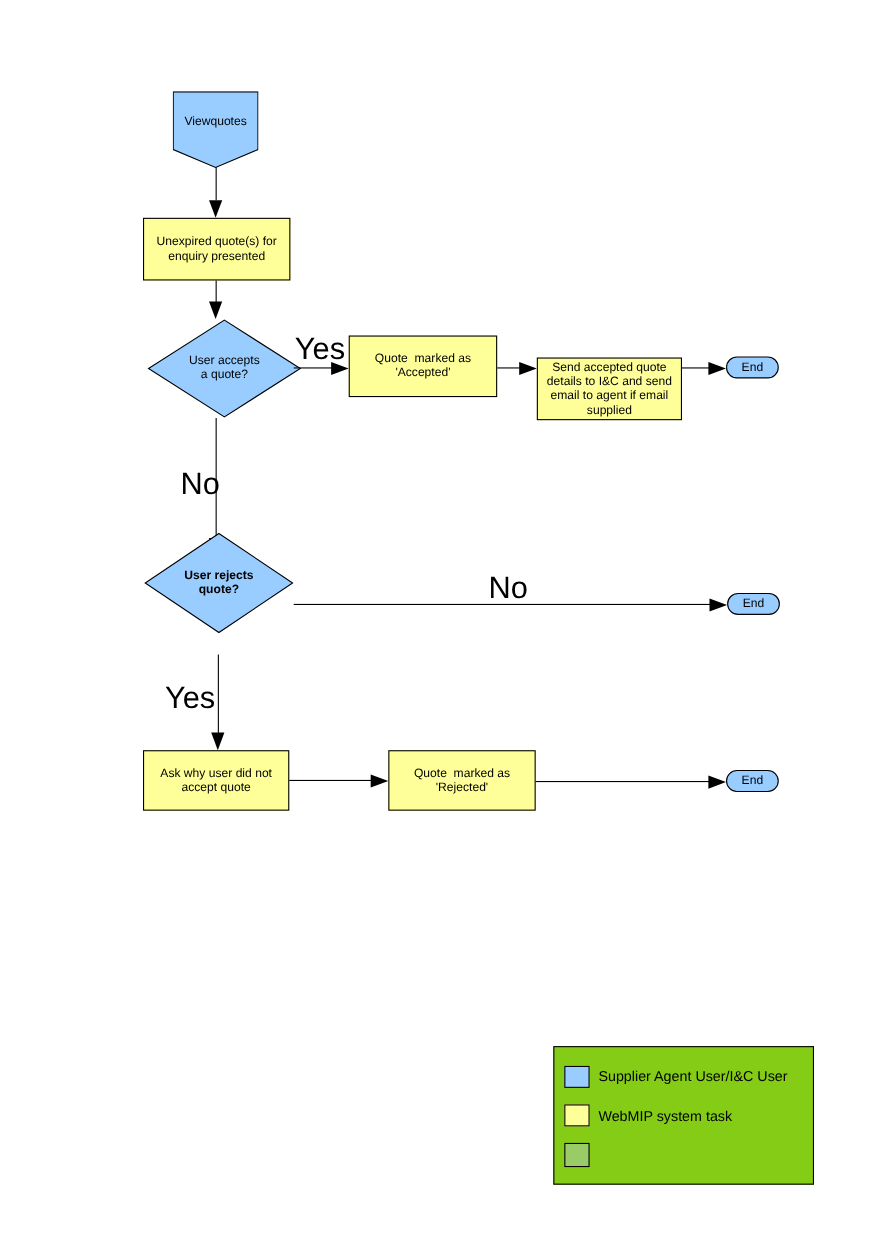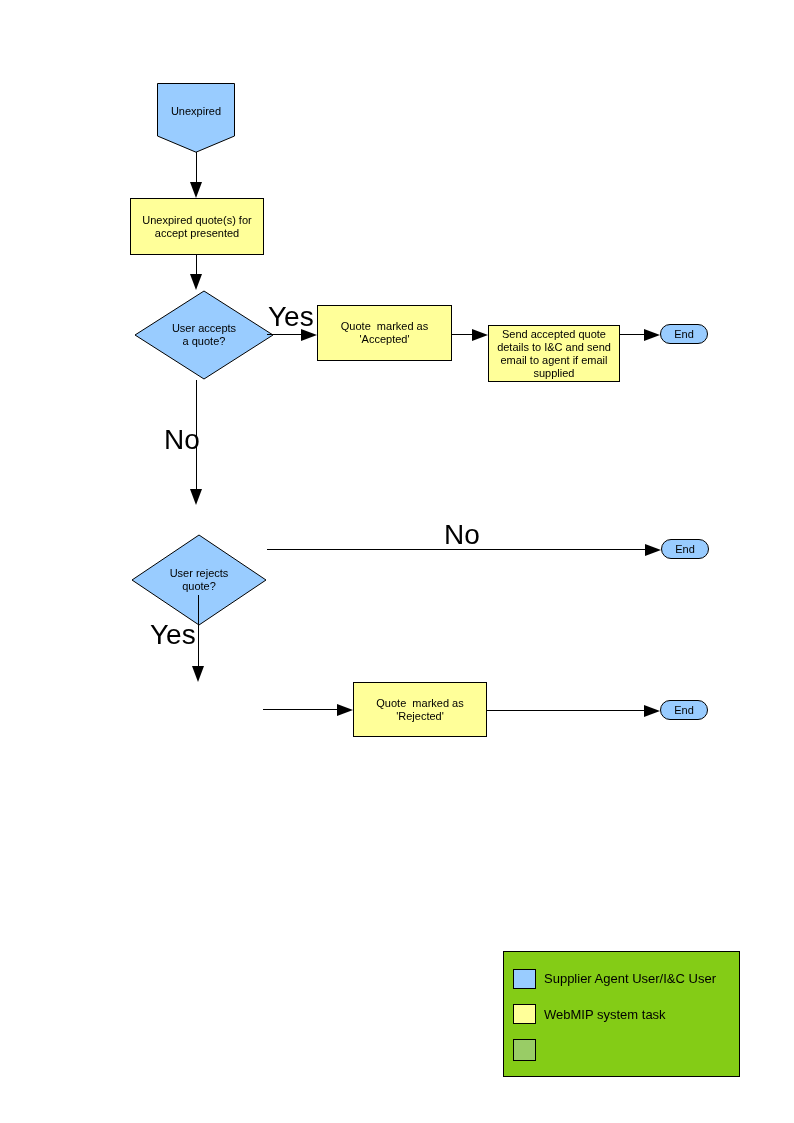--- a/index.html
+++ b/index.html
@@ -103,29 +103,29 @@
 </style>
 </head>
 <body>
 
 <div id="canvas">
 
   <div class="node" style="left:157px; top:83px; width:78px; height:70px;">
     <svg width="78" height="70" viewBox="0 0 78 70">
       <polygon class="shape-user" points="0.5,0.5 77.5,0.5 77.5,53 39,69.2 0.5,53"></polygon>
     </svg>
-    <div class="node-label pent-label">Unexpired</div>
+    <div class="node-label pent-label">Viewquotes</div>
   </div>
 
   <div class="line" style="left:196px; top:152px; width:1px; height:30px;"></div>
   <div class="arrow-down" style="left:190px; top:182px;"></div>
 
   <div class="box" style="left:130px; top:198px; width:134px; height:57px;">
     <div class="box-label">Unexpired quote(s) for
-accept presented</div>
+enquiry presented</div>
   </div>
 
   <div class="line" style="left:196px; top:255px; width:1px; height:20px;"></div>
   <div class="arrow-down" style="left:190px; top:274px;"></div>
 
   <div class="node" style="left:134px; top:290px; width:140px; height:90px;">
     <svg width="140" height="90" viewBox="0 0 140 90">
       <polygon class="shape-user" points="70,1 139,45 70,89 1,45"></polygon>
     </svg>
     <div class="node-label">User accepts
@@ -155,40 +155,44 @@
   <div class="arrow-right" style="left:644px; top:329px;"></div>
 
   <div class="end-node" style="left:660px; top:324px;">
     <span>End</span>
   </div>
 
   <div class="branch-label" style="left:164px; top:426px;">No</div>
   <div class="line" style="left:196px; top:380px; width:1px; height:110px;"></div>
   <div class="arrow-down" style="left:190px; top:489px;"></div>
 
-  <div class="node" style="left:131px; top:534px; width:136px; height:92px;">
+  <div class="node" style="left:131px; top:484px; width:136px; height:92px;font-weight:bold;">
     <svg width="136" height="92" viewBox="0 0 136 92">
       <polygon class="shape-user" points="68,1 135,46 68,91 1,46"></polygon>
     </svg>
     <div class="node-label">User rejects
 quote?</div>
   </div>
 
   <div class="branch-label" style="left:444px; top:521px;">No</div>
   <div class="line" style="left:267px; top:549px; width:379px; height:1px;"></div>
   <div class="arrow-right" style="left:645px; top:544px;"></div>
 
   <div class="end-node" style="left:661px; top:539px;">
     <span>End</span>
   </div>
 
   <div class="branch-label" style="left:150px; top:621px;">Yes</div>
   <div class="line" style="left:198px; top:595px; width:1px; height:72px;"></div>
   <div class="arrow-down" style="left:192px; top:666px;"></div>
 
+  <div class="box" style="left:130px; top:682px; width:133px; height:55px;">
+    <div class="box-label">Ask why user did not
+accept quote</div>
+  </div>
 
   <div class="line" style="left:263px; top:709px; width:75px; height:1px;"></div>
   <div class="arrow-right" style="left:337px; top:704px;"></div>
 
   <div class="box" style="left:353px; top:682px; width:134px; height:55px;">
     <div class="box-label">Quote  marked as
 'Rejected'</div>
   </div>
 
   <div class="line" style="left:487px; top:710px; width:158px; height:1px;"></div>

